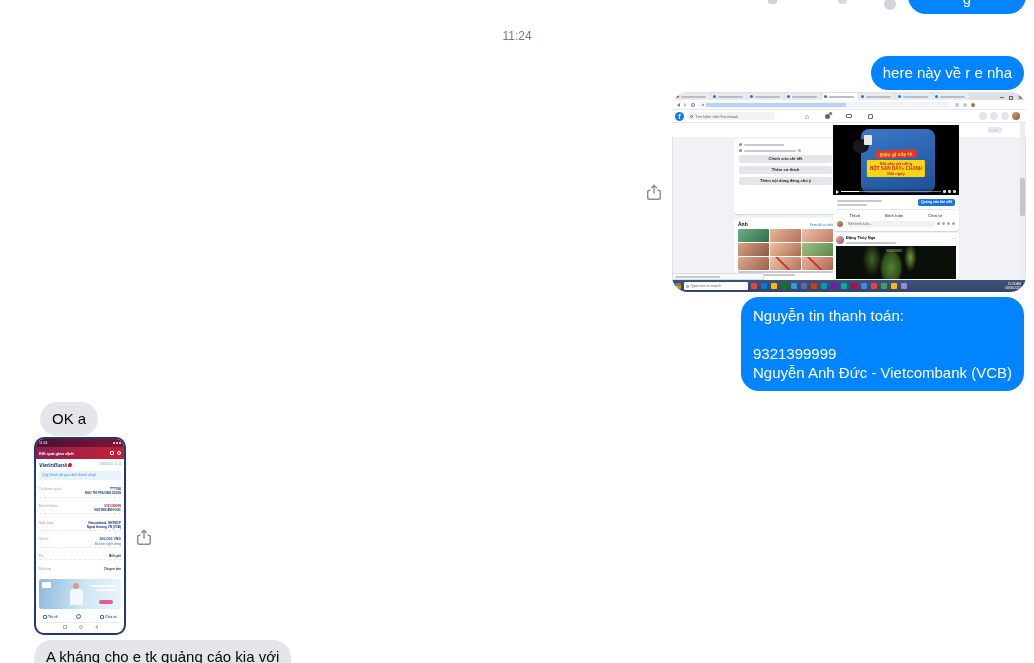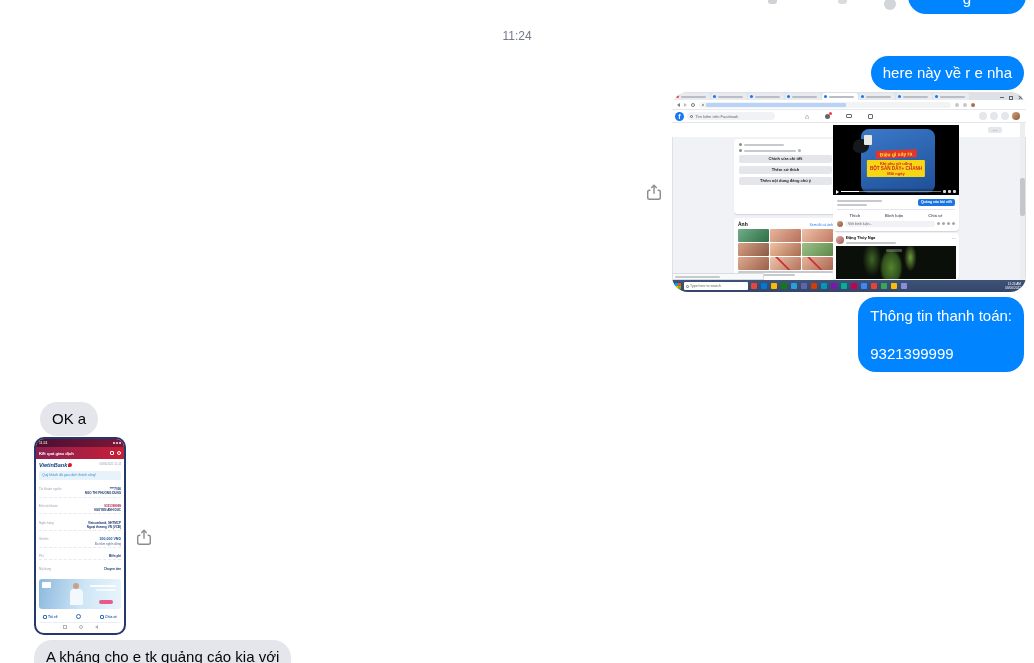--- a/index.html
+++ b/index.html
@@ -410,23 +410,24 @@
         <i class="tic"></i>
     </div>
     <div class="tray">
       <div>11:24 AM</div>
       <div>03/06/2022</div>
     </div>
   </div>
 </div>
 
 <div id="m2" class="bubble blue">
-  <div>Thông tin thanh toán:</div>
+  <div>Nguyễn tin thanh toán:</div>
   <div class="m2gap"></div>
   <div>9321399999</div>
+  <div>Nguyễn Anh Đức - Vietcombank (VCB)</div>
 </div>
 
 <div id="m3" class="bubble gray">
   <span>OK a</span>
 </div>
 
 <div id="att2">
   <div class="rc">
     <div class="rc-status">
       <span class="rc-time">11:24</span>

